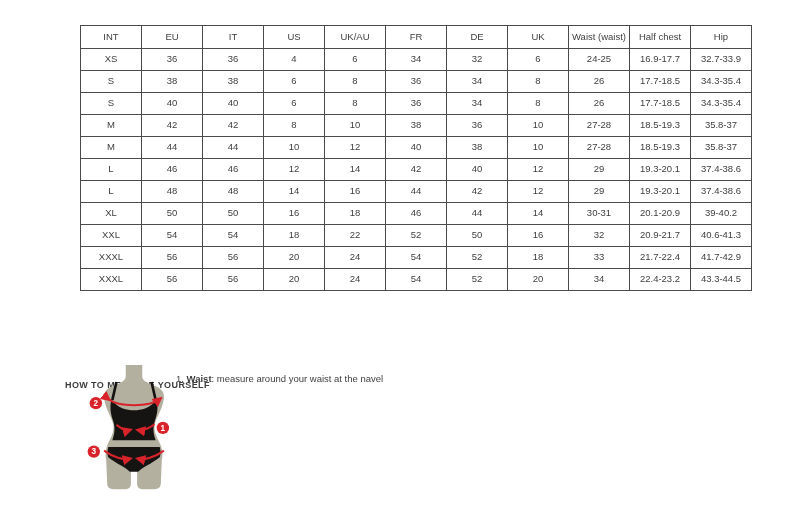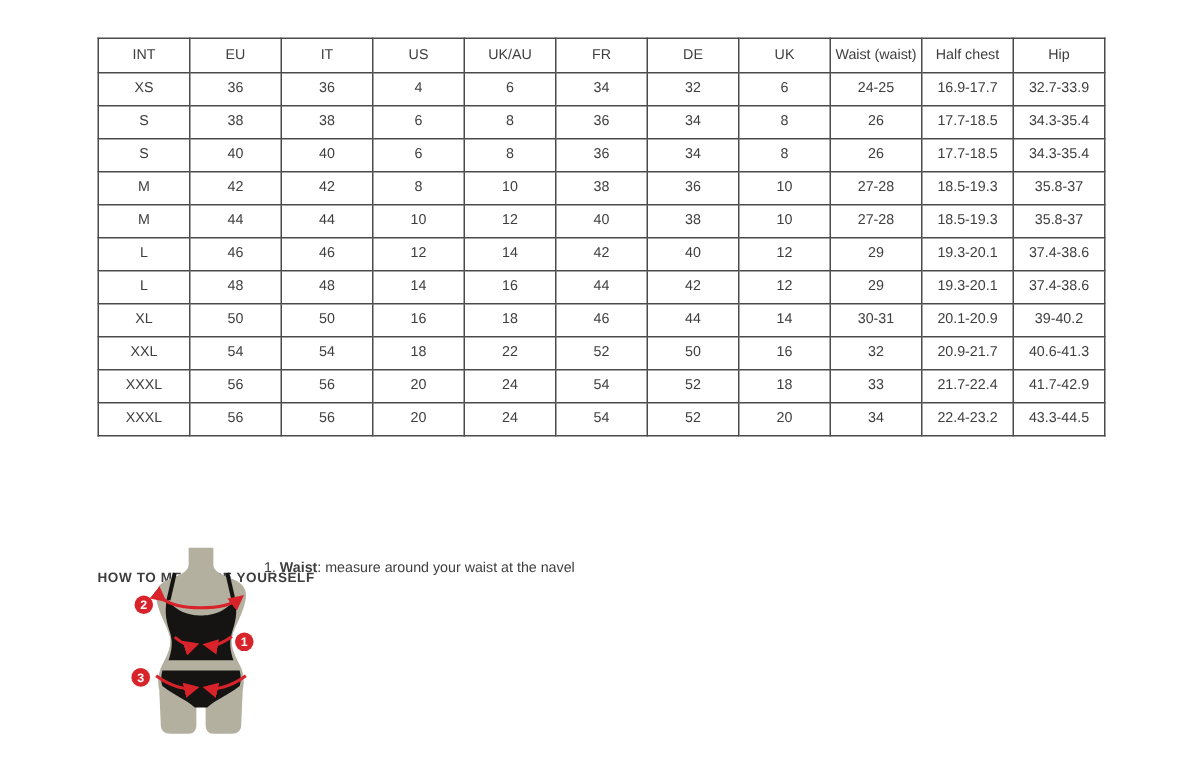--- a/index.html
+++ b/index.html
@@ -6,21 +6,21 @@
   body {
     width: 798px; height: 519px;
     background: #ffffff;
     font-family: "Liberation Sans", sans-serif;
     overflow: hidden;
   }
   .page { position: relative; width: 798px; height: 519px; background: #fff; }
 
   
   table.size-chart {
-    position: absolute; left: 65px; top: 25px;
+    position: absolute; left: 80px; top: 25px;
     width: 672px;
     border-collapse: collapse;
     table-layout: fixed;
   }
   table.size-chart th, table.size-chart td {
     border: 1px solid #4a4a4a;
     text-align: center;
     vertical-align: middle;
     font-size: 9.5px;
     color: #3e3e3e;

